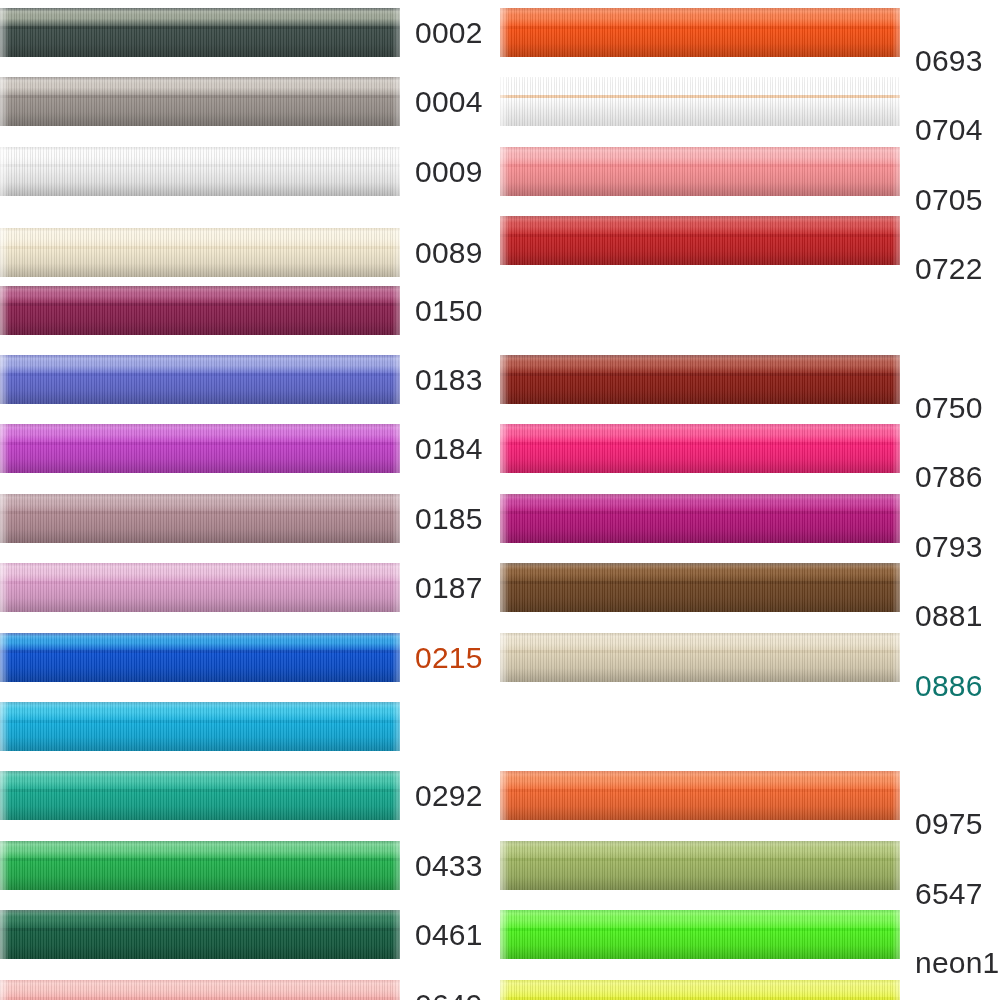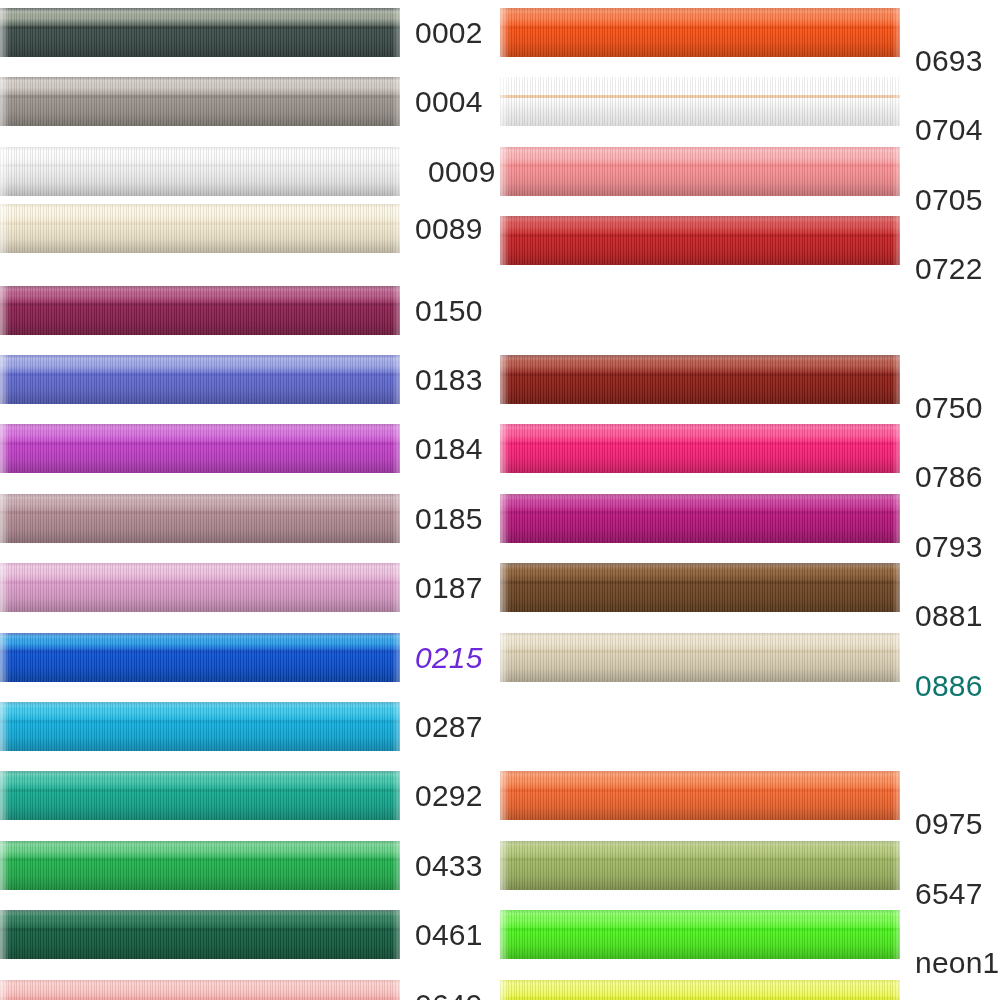--- a/index.html
+++ b/index.html
@@ -165,23 +165,23 @@
       </div>
       <div class="swatch-row" style="top: 137.8px;">
         <div class="ribbon" title="0009 — white">
           <div class="flange" style="background: linear-gradient(rgb(242, 242, 242) 0%, rgb(242, 242, 242) 72%, rgba(0, 0, 0, 0.12) 100%), rgb(242, 242, 242);"></div>
           <div class="cord" style="background: linear-gradient(rgb(220, 220, 220) 0%, rgb(252, 252, 252) 18%, rgb(252, 252, 252) 52%, rgb(242, 242, 242) 100%);"></div>
           <div class="seam" style="background: rgb(220, 220, 220);"></div>
           <div class="weave"></div>
           <div class="shade"></div>
           <div class="ends"></div>
         </div>
-        <div class="code-label" style="color: rgb(43, 43, 46); margin-left: 13px;">0009</div>
-      </div>
-      <div class="swatch-row" style="top: 195px;">
+        <div class="code-label" style="color: rgb(43, 43, 46);">0009</div>
+      </div>
+      <div class="swatch-row" style="top: 219px;">
         <div class="ribbon" title="0089 — cream ivory">
           <div class="flange" style="background: linear-gradient(rgb(244, 234, 208) 0%, rgb(244, 234, 208) 72%, rgba(0, 0, 0, 0.12) 100%), rgb(244, 234, 208);"></div>
           <div class="cord" style="background: linear-gradient(rgb(226, 213, 182) 0%, rgb(251, 245, 228) 18%, rgb(251, 245, 228) 52%, rgb(244, 234, 208) 100%);"></div>
           <div class="seam" style="background: rgb(226, 213, 182);"></div>
           <div class="weave"></div>
           <div class="shade"></div>
           <div class="ends"></div>
         </div>
         <div class="code-label" style="color: rgb(43, 43, 46);">0089</div>
       </div>
@@ -242,32 +242,31 @@
       </div>
       <div class="swatch-row" style="top: 623.6px;">
         <div class="ribbon" title="0215 — royal blue">
           <div class="flange" style="background: linear-gradient(rgb(10, 79, 209) 0%, rgb(10, 79, 209) 72%, rgba(0, 0, 0, 0.12) 100%), rgb(10, 79, 209);"></div>
           <div class="cord" style="background: linear-gradient(rgb(10, 63, 168) 0%, rgb(42, 158, 232) 18%, rgb(42, 158, 232) 52%, rgb(10, 79, 209) 100%);"></div>
           <div class="seam" style="background: rgb(10, 63, 168);"></div>
           <div class="weave"></div>
           <div class="shade"></div>
           <div class="ends"></div>
         </div>
-        <div class="code-label" style="color: #6d28d9; font-style: italic;">0215</div>
+        <div class="code-label" style="color: #c2410c;">0215</div>
       </div>
       <div class="swatch-row" style="top: 693px;">
         <div class="ribbon" title="0287 — cyan turquoise">
           <div class="flange" style="background: linear-gradient(rgb(16, 174, 222) 0%, rgb(16, 174, 222) 72%, rgba(0, 0, 0, 0.12) 100%), rgb(16, 174, 222);"></div>
           <div class="cord" style="background: linear-gradient(rgb(11, 147, 189) 0%, rgb(55, 198, 234) 18%, rgb(55, 198, 234) 52%, rgb(16, 174, 222) 100%);"></div>
           <div class="seam" style="background: rgb(11, 147, 189);"></div>
           <div class="weave"></div>
           <div class="shade"></div>
           <div class="ends"></div>
         </div>
-        <div class="code-label" style="color: rgb(43, 43, 46);">0287</div>
       </div>
       <div class="swatch-row" style="top: 762.4px;">
         <div class="ribbon" title="0292 — teal green">
           <div class="flange" style="background: linear-gradient(rgb(19, 168, 142) 0%, rgb(19, 168, 142) 72%, rgba(0, 0, 0, 0.12) 100%), rgb(19, 168, 142);"></div>
           <div class="cord" style="background: linear-gradient(rgb(13, 138, 116) 0%, rgb(63, 195, 168) 18%, rgb(63, 195, 168) 52%, rgb(19, 168, 142) 100%);"></div>
           <div class="seam" style="background: rgb(13, 138, 116);"></div>
           <div class="weave"></div>
           <div class="shade"></div>
           <div class="ends"></div>
         </div>

